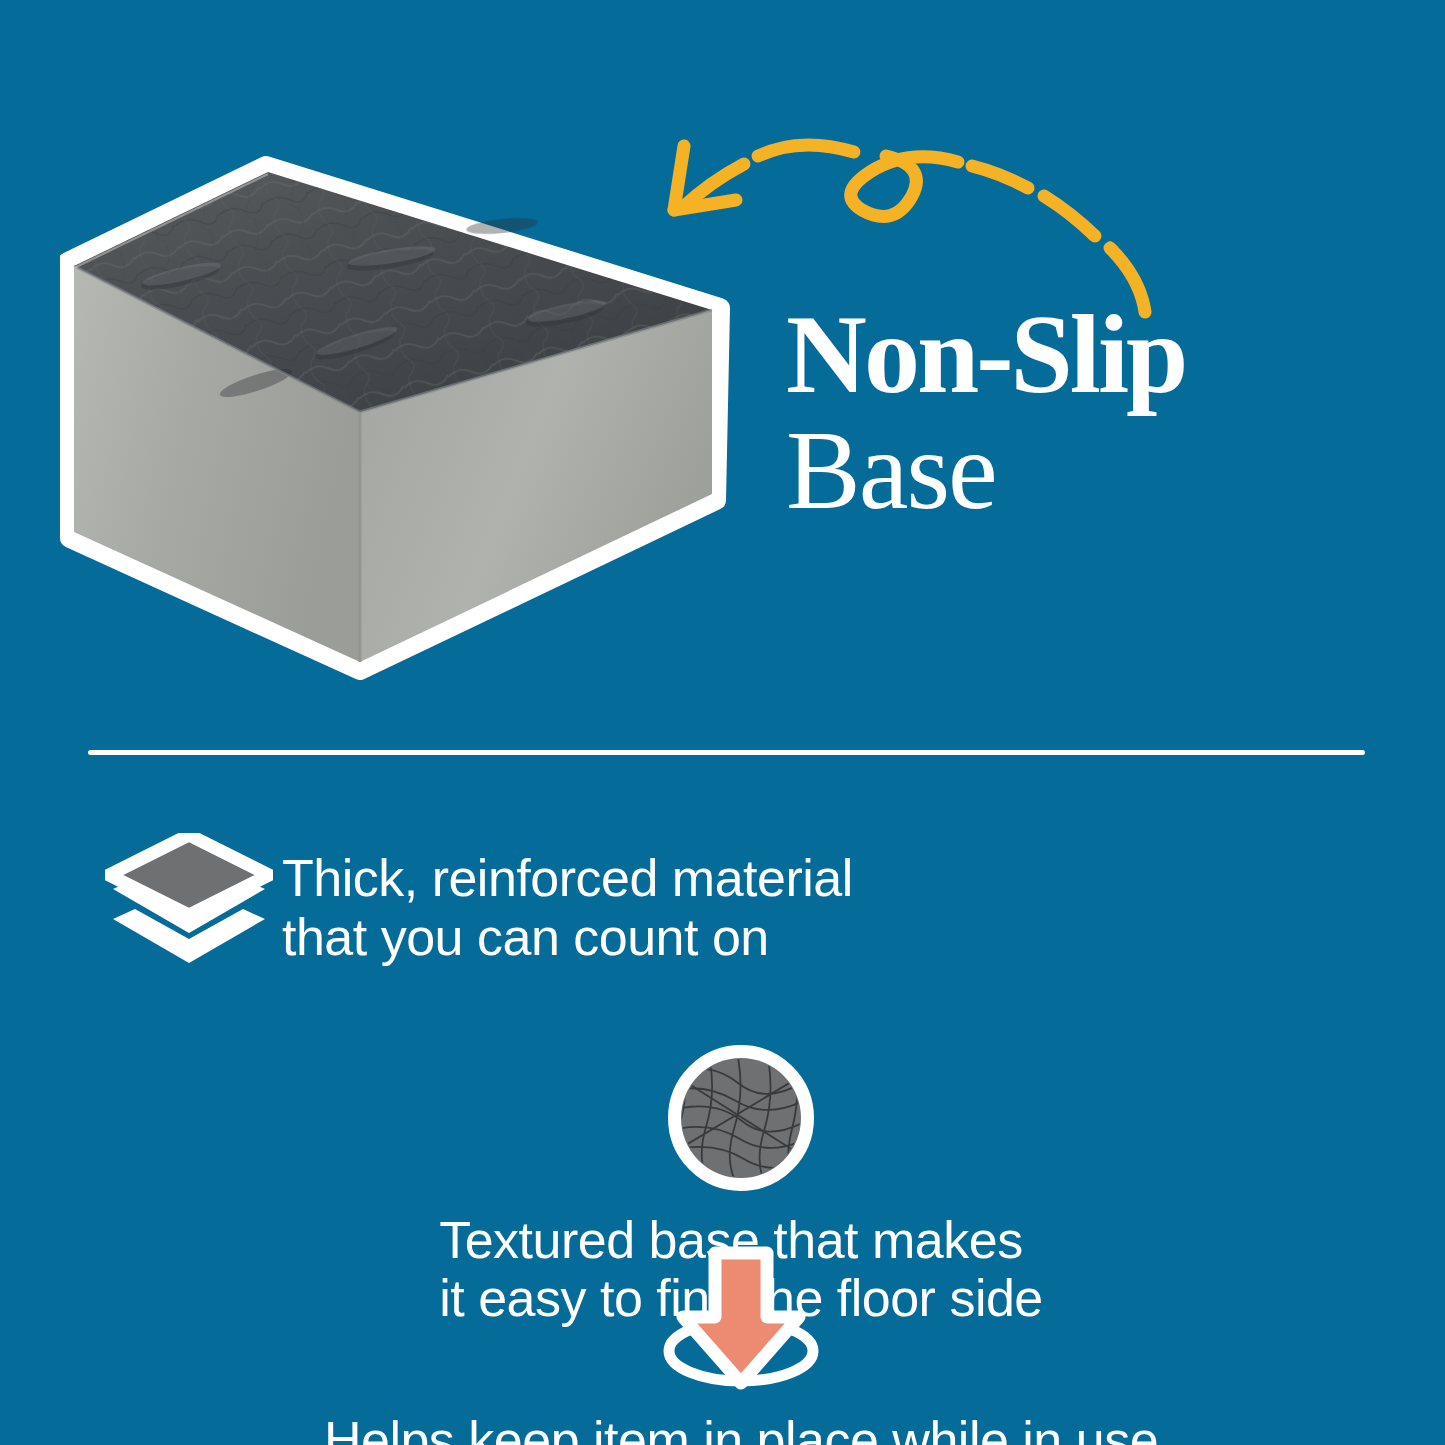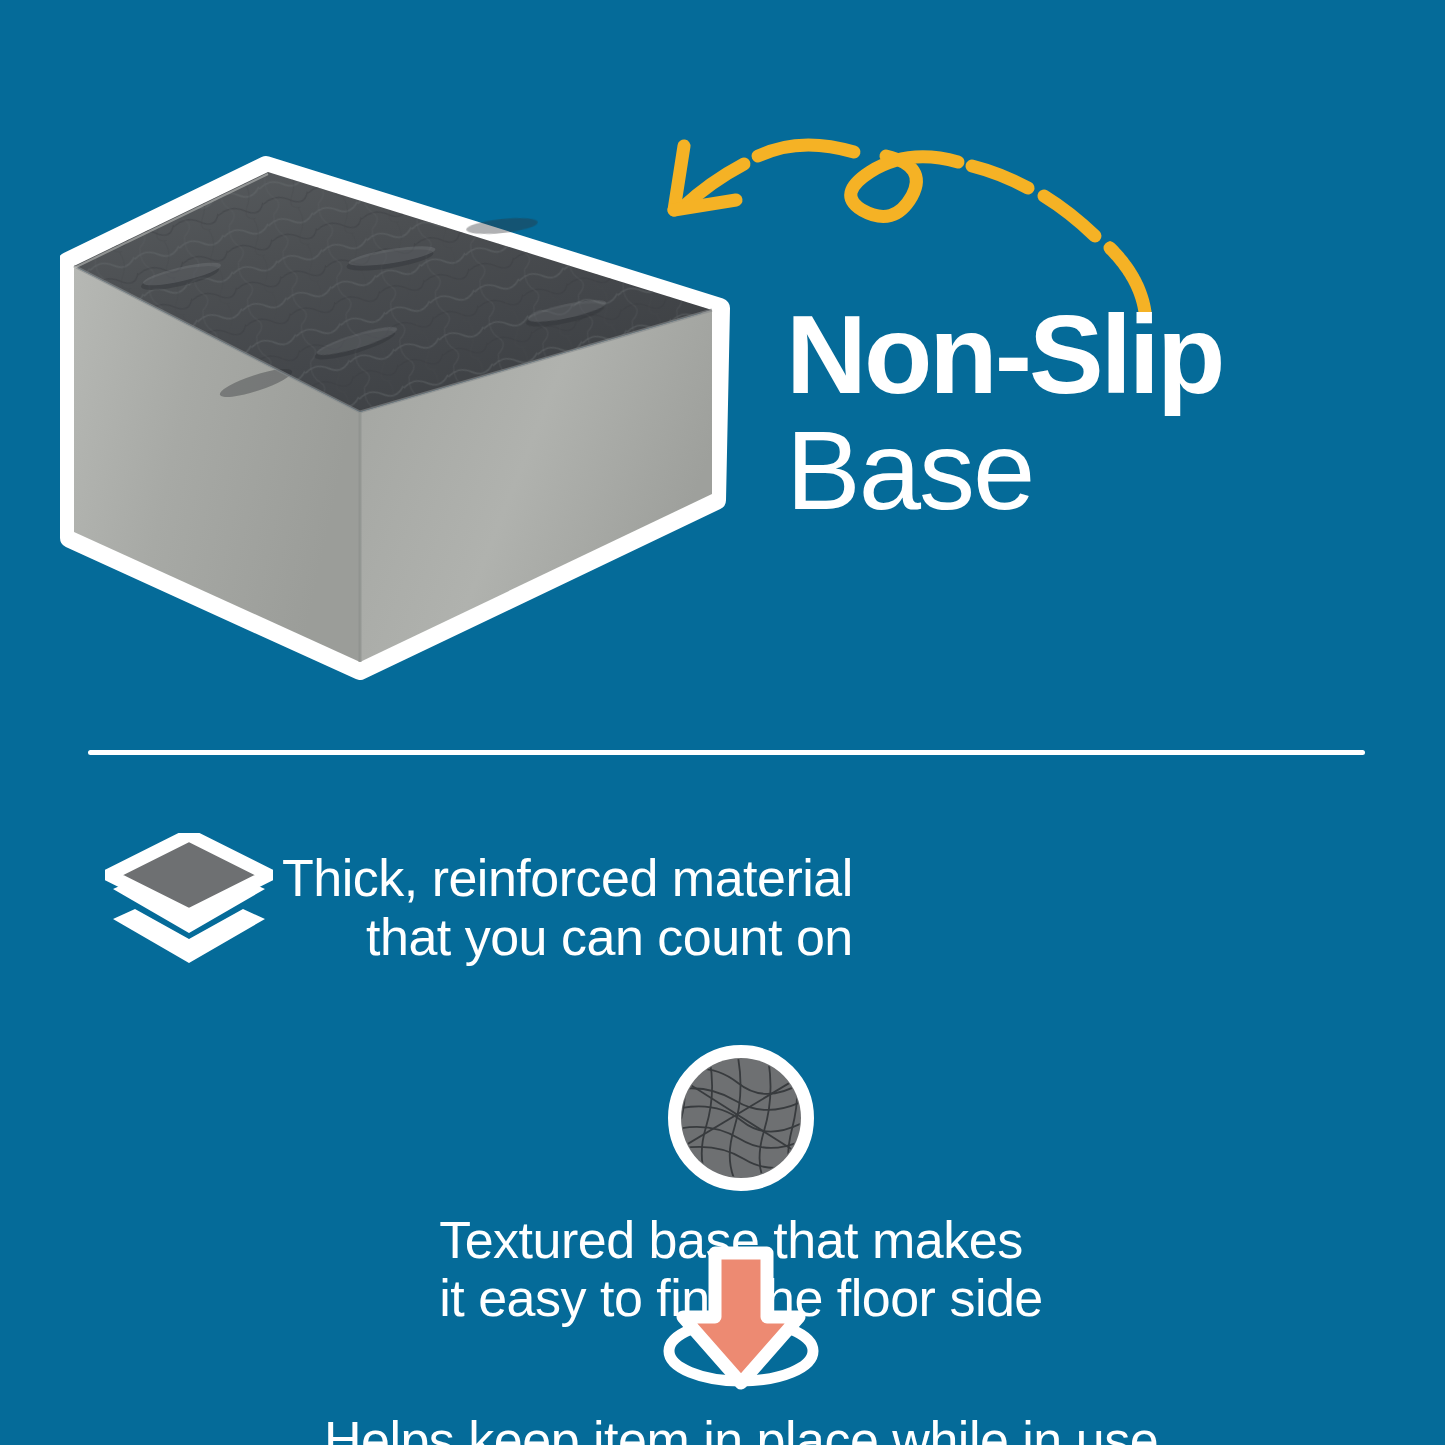--- a/index.html
+++ b/index.html
@@ -6,21 +6,21 @@
   body{
     width:1445px;height:1445px;
     background:#056b99;
     font-family:"Liberation Sans", sans-serif;
     overflow:hidden;
     position:relative;
   }
   .stage{position:absolute;inset:0;width:1445px;height:1445px;}
 
   
-  .hero{position:absolute;left:0;top:0;width:1445px;height:720px;}
+  .hero{position:absolute;left:0;top:0;width:1445px;height:720px;font-family:Liberation Serif, serif;}
 
   .product-wrap{position:absolute;left:60px;top:150px;width:700px;height:530px;}
   .product-svg{display:block;width:700px;height:530px;}
 
   .callout-arrow{position:absolute;left:640px;top:100px;width:520px;height:220px;}
   .callout-arrow svg{display:block;width:520px;height:220px;}
 
   .headline{
     position:absolute;left:786px;top:300px;width:620px;
     color:#ffffff;line-height:0.98;
@@ -39,21 +39,21 @@
     position:absolute;left:88px;top:750px;width:1277px;height:5px;
     background:#ffffff;border-radius:3px;
   }
 
   
   .features{position:absolute;left:0;top:800px;width:1445px;}
   .feature{
     position:absolute;left:96px;width:1290px;height:175px;
     display:flex;align-items:center;
   }
-  .f1{top:20px;text-align:right;}
+  .f1{top:20px;}
   .f2{top:225px;flex-direction:column;}
   .f3{top:425px;flex-direction:column;}
 
   .f-icon{
     width:186px;flex:0 0 186px;height:160px;
     display:flex;align-items:center;justify-content:center;
   }
   .f-icon svg{display:block;}
 
   .f-text{

